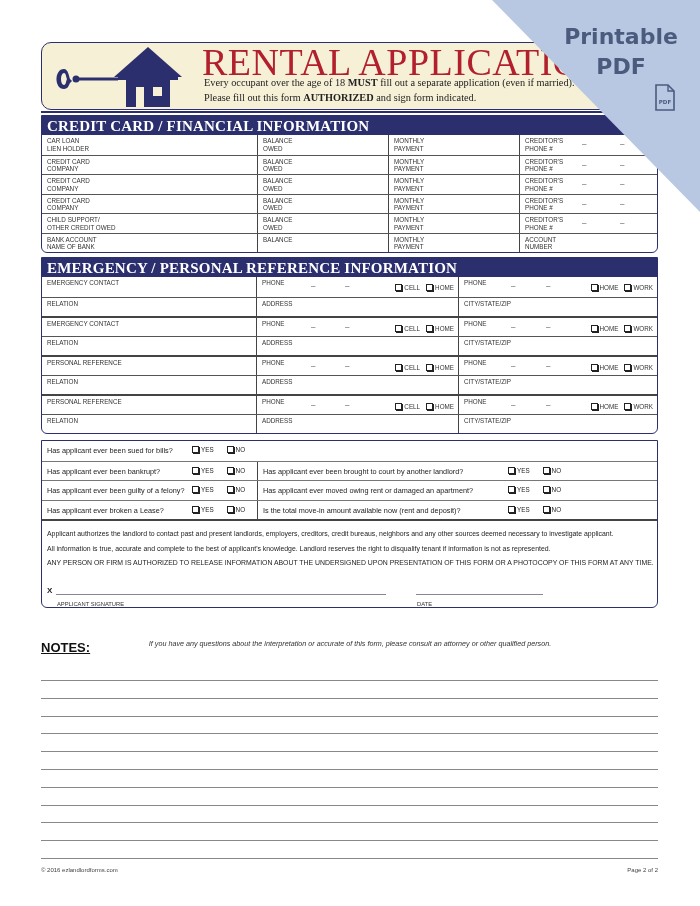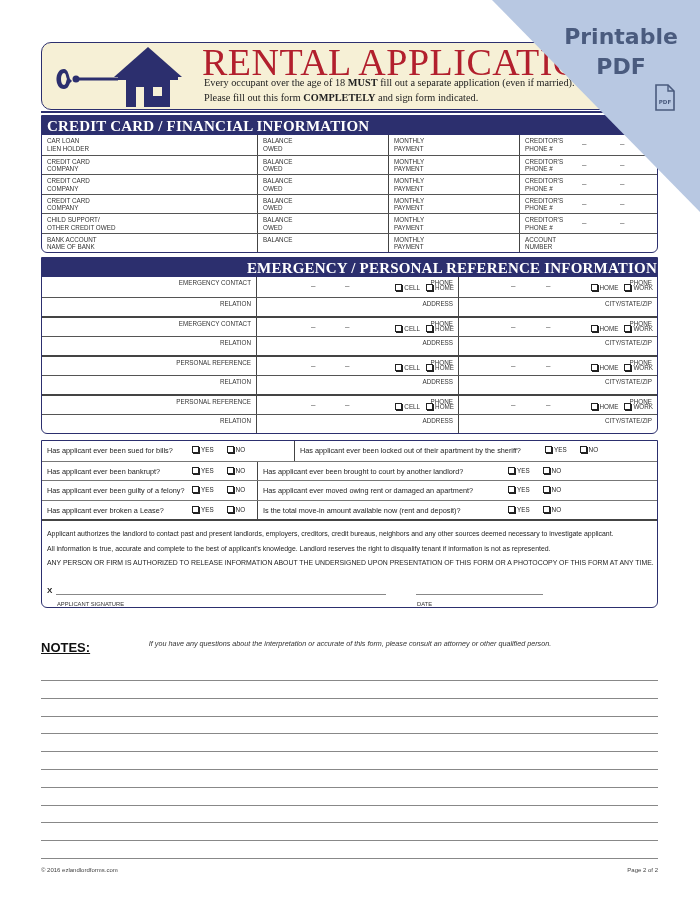--- a/index.html
+++ b/index.html
@@ -58,21 +58,21 @@
   .emer .c3 { flex: 1; }
   .checks { position: absolute; right: 4px; top: 7px; display: flex; gap: 6px; font-size: 6.3px; }
   .cb { display: inline-flex; align-items: center; gap: 2px; }
   .box {
     display: inline-block; width: 7px; height: 7px; border: 1px solid #222;
     box-shadow: 1px 1px 0 #222; background: #fff;
   }
 
   
   .quest .row { height: 19.5px; border-top: 1px solid #777; }
-  .quest .row:first-of-type { border-top: none; gap: 37px; }
+  .quest .row:first-of-type { border-top: none; }
   .q { font-size: 7.3px; color: #222; padding: 5px 5px; position: relative; text-transform: none; }
   .q.left { width: 215px; }
   .q.right { flex: 1; }
   .q + .q { border-left: 1.5px solid #444; }
   .yn { position: absolute; top: 5px; display: flex; gap: 13px; font-size: 6.3px; }
   .auth { border-top: 2px solid #444; padding: 6px 5px 0 5px; height: 88px; position: relative; }
   .auth p { font-size: 6.9px; color: #222; line-height: 14.5px; white-space: nowrap; }
   .sig-x { position: absolute; left: 5px; top: 65px; font-size: 8px; font-weight: bold; }
   .sig-line { position: absolute; top: 73px; height: 1px; background: #888; }
   .sig-label { position: absolute; top: 80px; font-size: 5.8px; color: #333; }
@@ -118,21 +118,21 @@
   </g>
   <rect x="84" y="42" width="8" height="20" fill="#f6f0d6"></rect>
   <rect x="101" y="42" width="9" height="9" fill="#f6f0d6"></rect>
   <rect x="66" y="35" width="8" height="27" fill="#f6f0d6"></rect>
 </svg>
 <div class="title">RENTAL APPLICATION</div>
 <div class="subtitle" style="top:77px;">
   <span>Every occupant over the age of 18 </span><b>MUST</b><span> fill out a separate application (even if married).</span>
 </div>
 <div class="subtitle" style="top:92px;">
-  <span>Please fill out this form </span><b>COMPLETELY</b><span> and sign form indicated.</span>
+  <span>Please fill out this form </span><b>AUTHORIZED</b><span> and sign form indicated.</span>
 </div>
 
 <div class="section credit" style="top:115px;">
   <div class="section-header">CREDIT CARD / FINANCIAL INFORMATION</div>
   <div id="credit-rows">
       <div class="row">
         <div class="cell c1">
           <div>CAR LOAN</div>
           <div>LIEN HOLDER</div>
         </div>
@@ -247,21 +247,21 @@
         <div class="cell c4">
           <div>ACCOUNT</div>
           <div>NUMBER</div>
           <span class="dash" style="left: 62px;"></span>
           <span class="dash" style="left: 100px;"></span>
         </div>
       </div>
     </div>
 </div>
 
-<div class="section emer" style="top:257px;text-align:right;">
+<div class="section emer" style="top:257px;">
   <div class="section-header">EMERGENCY / PERSONAL REFERENCE INFORMATION</div>
   <div id="emer-rows">
       <div class="row">
         <div class="cell c1">
           <div>EMERGENCY CONTACT</div>
         </div>
         <div class="cell c2">
           <div>PHONE</div>
           <span class="dash" style="left: 54px;">–</span>
           <span class="dash" style="left: 88px;">–</span>
@@ -441,30 +441,20 @@
           <div>CITY/STATE/ZIP</div>
         </div>
       </div>
     </div>
 </div>
 
 <div class="section quest" style="top:440px;">
   <div id="quest-rows">
       <div class="row">
         <div class="q left"><span>Has applicant ever been sued for bills?</span><span class="yn" style="left: 150px;">
-            <span class="cb">
-              <span class="box"></span>
-              <span>YES</span>
-            </span>
-            <span class="cb">
-              <span class="box"></span>
-              <span>NO</span>
-            </span>
-          </span></div>
-        <div class="q right"><span>Has applicant ever been locked out of their apartment by the sheriff?</span><span class="yn" style="left: 250px;">
             <span class="cb">
               <span class="box"></span>
               <span>YES</span>
             </span>
             <span class="cb">
               <span class="box"></span>
               <span>NO</span>
             </span>
           </span></div>
       </div>

